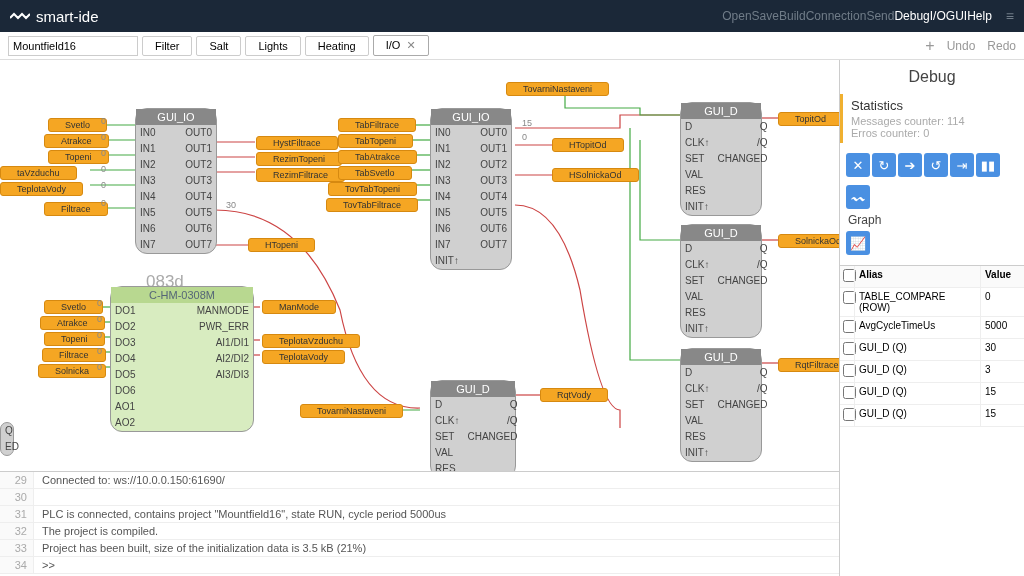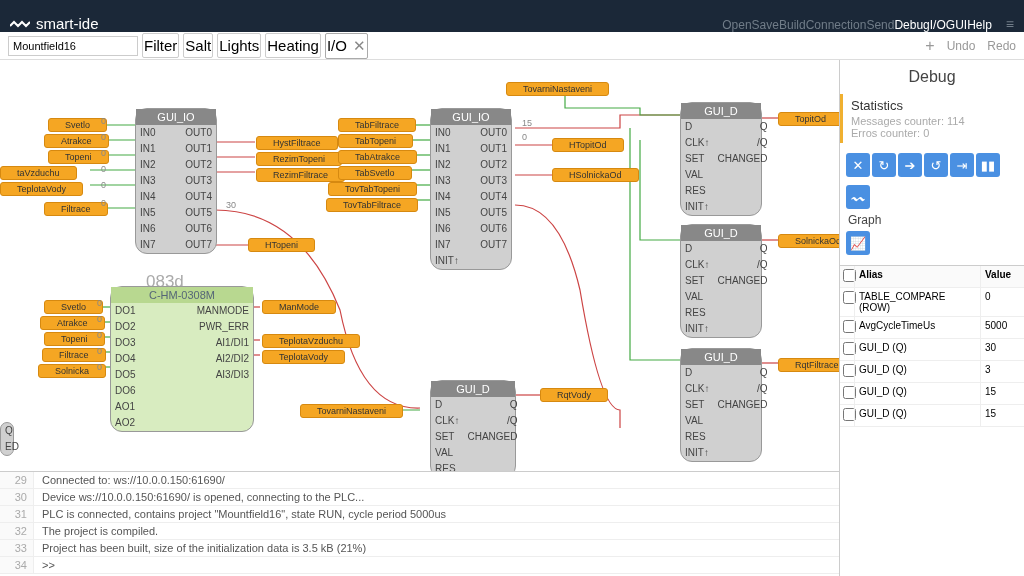--- a/index.html
+++ b/index.html
@@ -1,27 +1,27 @@
 <!DOCTYPE html>
 <html><head>
 <meta charset="utf-8">
 <style>
 *{box-sizing:border-box;margin:0;padding:0;font-family:Arial,sans-serif}
 body{width:1024px;height:576px;overflow:hidden;background:#fff;position:relative;font-size:11px}
-.topbar{height:32px;background:#1b2838;display:flex;align-items:flex-end;padding:0 10px;color:#fff}
+.topbar{height:32px;background:#1b2838;display:flex;align-items:center;padding:0 10px;color:#fff}
 .logo{display:flex;align-items:center;gap:6px;font-size:15px;font-weight:400}
 .logo-icon{width:20px;height:12px;position:relative}
 .logo-icon svg{width:100%;height:100%}
 .menu{margin-left:auto;display:flex;gap:0;font-size:12px}
 .menu span{color:#707c88;cursor:pointer}
 .menu span.active{color:#fff}
 .hamburger{margin-left:14px;color:#707c88;font-size:14px}
 .toolbar{height:28px;background:#fff;border-bottom:1px solid #ddd;display:flex;align-items:center;padding:0 8px;gap:4px}
 .proj-input{width:130px;height:20px;border:1px solid #ccc;padding:0 4px;font-size:11px}
-.tab{padding:3px 1px;border:1px solid #ccc;background:#fff;font-size:15px;cursor:pointer;border-radius:2px}
+.tab{padding:3px 12px;border:1px solid #ccc;background:#fff;font-size:11px;cursor:pointer;border-radius:2px}
 .tab.active{background:#fff;border-color:#aaa}
 .tab-close{margin-left:6px;color:#888}
 .toolbar-right{margin-left:auto;display:flex;gap:12px;color:#999;font-size:12px;align-items:center}
 .plus{font-size:16px}
 .main{display:flex;height:calc(100% - 60px)}
 .canvas-wrap{flex:1;display:flex;flex-direction:column;min-width:0}
 .canvas{flex:1;background:#fff;position:relative;background-image:radial-gradient(circle,#e0e0e0 0.5px,transparent 0.5px);background-size:8px 8px;overflow:hidden}
 .console{height:105px;border-top:1px solid #ccc;background:#fff;overflow-y:auto;font-size:11px}
 .console-line{display:flex;border-bottom:1px solid #eee}
 .console-num{width:34px;text-align:right;padding:2px 6px;color:#aaa;background:#fafafa;border-right:1px solid #eee}
@@ -370,21 +370,20 @@
 
 </div>
 
 <div class="console" id="console">
         <div class="console-line">
           <div class="console-num">29</div>
           <div class="console-txt">Connected to: ws://10.0.0.150:61690/</div>
         </div>
         <div class="console-line">
           <div class="console-num">30</div>
-          <div class="console-txt">Device ws://10.0.0.150:61690/ is opened, connecting to the PLC...</div>
         </div>
         <div class="console-line">
           <div class="console-num">31</div>
           <div class="console-txt">PLC is connected, contains project "Mountfield16", state RUN, cycle period 5000us</div>
         </div>
         <div class="console-line">
           <div class="console-num">32</div>
           <div class="console-txt">The project is compiled.</div>
         </div>
         <div class="console-line">

